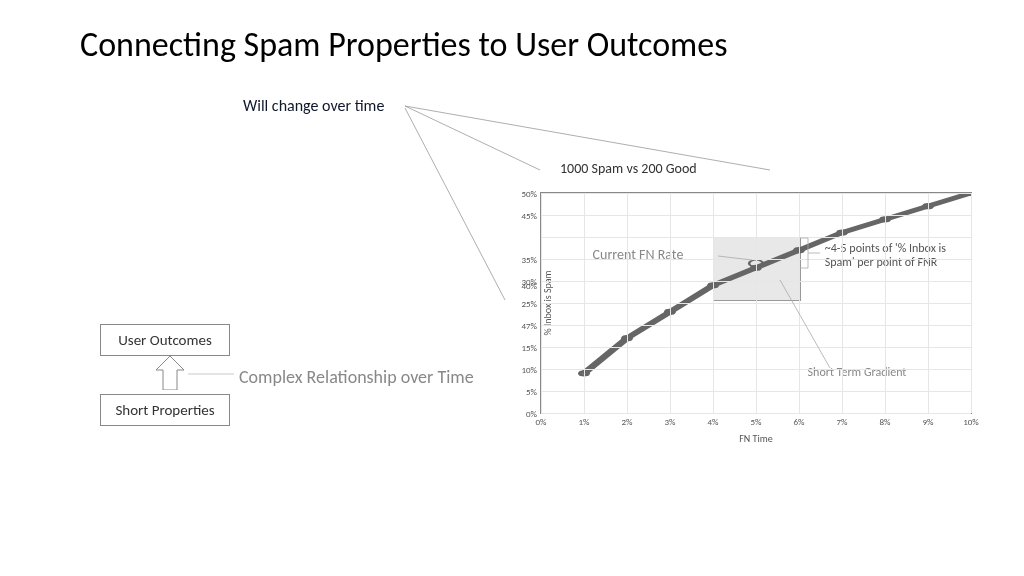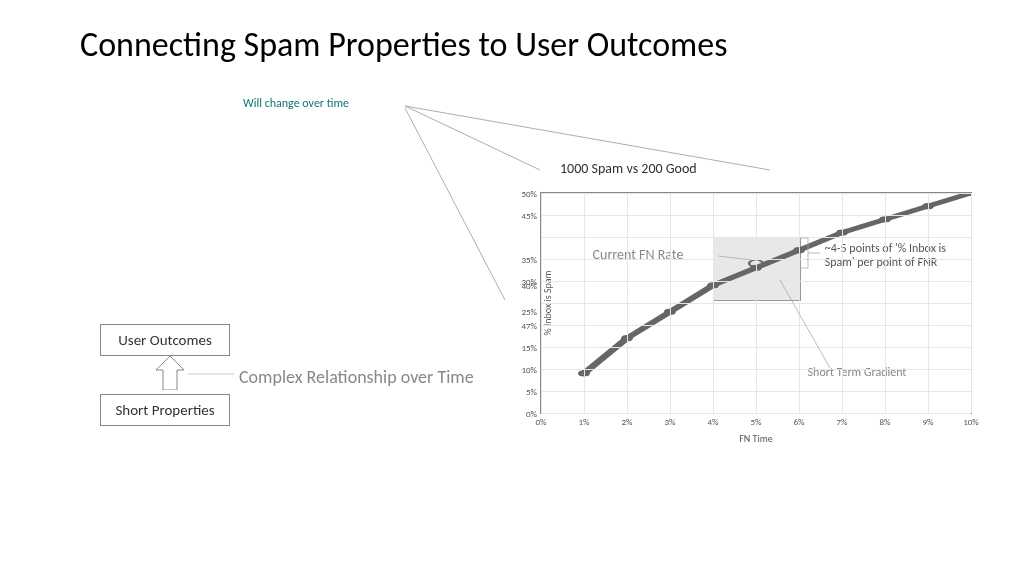--- a/index.html
+++ b/index.html
@@ -15,22 +15,22 @@
   .slide-title {
     position: absolute;
     top: 24px;
     left: 80px;
     font-size: 34px;
     font-weight: 400;
     color: #000;
   }
   .subtitle {
     position: absolute;
-    color: #0f766e;
-    font-size: 12px;
+    color: #0f172a;
+    font-size: 16px;
   }
   .box {
     position: absolute;
     border: 1px solid #888;
     background: #fff;
     font-size: 15px;
     text-align: center;
     padding: 6px 4px;
     color: #333;
   }
@@ -193,21 +193,21 @@
       <div class="ytick" style="top: 100%;">0%</div>
       <div class="gridline-h" style="top: 90%;"></div>
       <div class="ytick" style="top: 90%;">5%</div>
       <div class="gridline-h" style="top: 80%;"></div>
       <div class="ytick" style="top: 80%;">10%</div>
       <div class="gridline-h" style="top: 70%;"></div>
       <div class="ytick" style="top: 70%;">15%</div>
       <div class="gridline-h" style="top: 60%;"></div>
       <div class="ytick" style="top: 60%;">47%</div>
       <div class="gridline-h" style="top: 50%;"></div>
-      <div class="ytick" style="top: 50%; margin-top: 8px;">25%</div>
+      <div class="ytick" style="top: 50%;">25%</div>
       <div class="gridline-h" style="top: 40%;"></div>
       <div class="ytick" style="top: 40%;">30%</div>
       <div class="gridline-h" style="top: 30%;"></div>
       <div class="ytick" style="top: 30%;">35%</div>
       <div class="gridline-h" style="top: 20%;"></div>
       <div class="ytick" style="top: 20%; margin-top: 48px;">40%</div>
       <div class="gridline-h" style="top: 10%;"></div>
       <div class="ytick" style="top: 10%;">45%</div>
       <div class="gridline-h" style="top: 0%;"></div>
       <div class="ytick" style="top: 0%;">50%</div>

